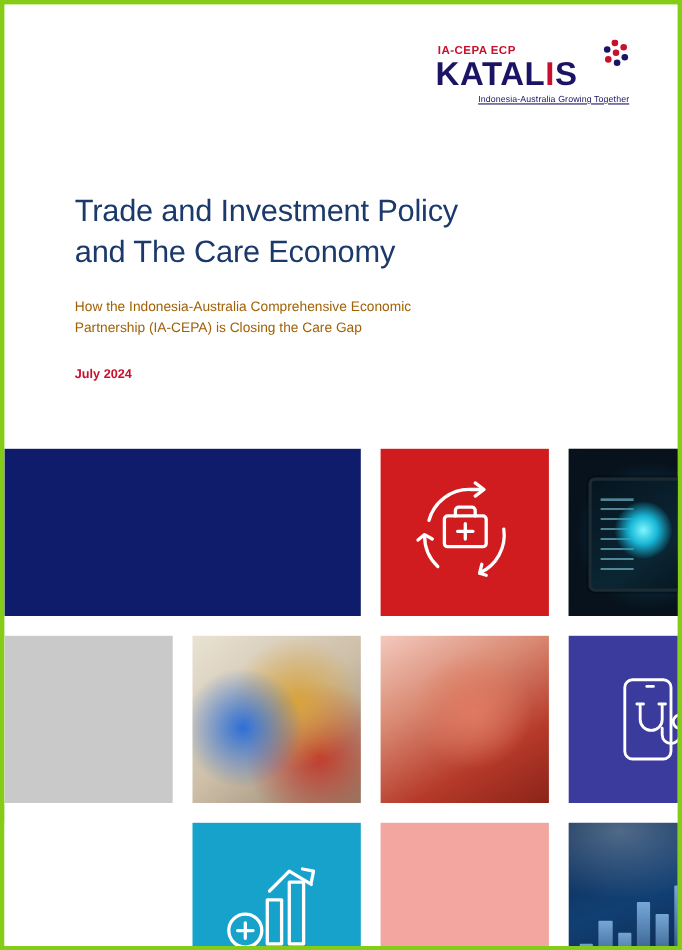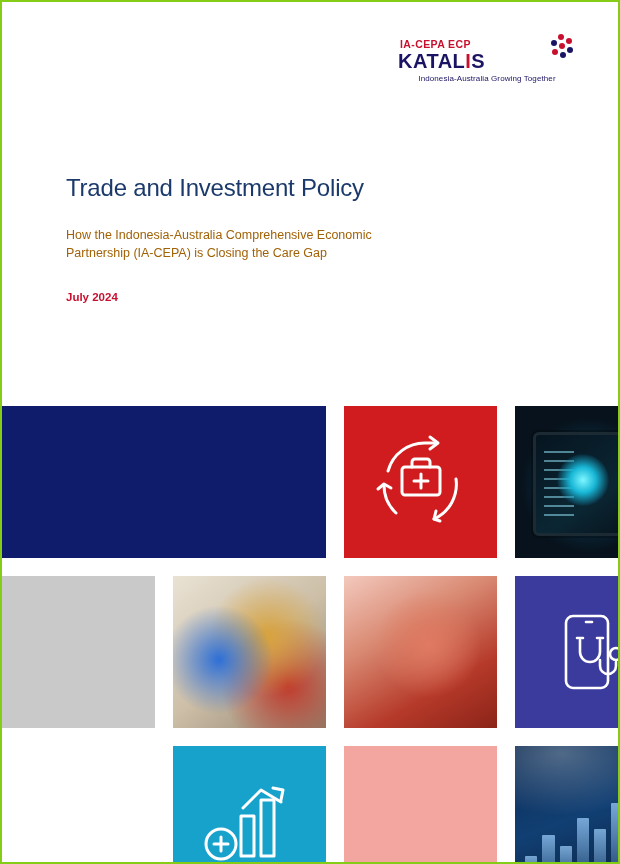--- a/index.html
+++ b/index.html
@@ -10,79 +10,80 @@
   body {
     font-family: "Liberation Sans", sans-serif;
   }
   .page {
     position: relative;
     width: 620px;
     height: 864px;
     background: #ffffff;
     overflow: hidden;
     box-sizing: border-box;
-    border: 2px solid #84cc16;
+    border: 4px solid #84cc16;
   }
 
   
   .logo-block {
     position: absolute;
     top: 36px;
     right: 44px;
     text-align: right;
     width: 180px;
   }
   .logo-eyebrow {
     font-size: 10.5px;
     font-weight: bold;
     color: #C8102E;
     letter-spacing: 0.4px;
     margin: 0 0 1px 0;
     text-align: left;
     padding-left: 6px;
   }
   .logo-main {
-    font-size: 20px;
+    font-size: 30px;
     font-weight: bold;
     color: #1B1464;
     letter-spacing: 0.5px;
     line-height: 1;
     margin: 0;
     text-align: left;
     padding-left: 4px;
   }
   .logo-main .accent {
     color: #C8102E;
   }
   .logo-tagline {
     font-size: 8px;
     color: #1B1464;
     margin: 3px 0 0 0;
-    text-align: center;
+    text-align: right;
     padding-left: 6px;
     letter-spacing: 0.1px;
+    text-decoration: underline;
   }
   
   .logo-dots {
     position: absolute;
     top: -4px;
     right: 0px;
     width: 40px;
     height: 34px;
   }
 
   
   .title-area {
     position: absolute;
     left: 64px;
     top: 170px;
     width: 480px;
   }
   .doc-title {
-    font-size: 24px;
+    font-size: 28px;
     line-height: 1.32;
     color: #1B3A6B;
     font-weight: normal;
     margin: 0;
     letter-spacing: -0.2px;
   }
   .doc-subtitle {
     font-size: 12.5px;
     line-height: 1.5;
     color: #a16207;
@@ -244,20 +245,21 @@
       </svg>
     </div>
     <p class="logo-eyebrow">IA-CEPA ECP</p>
     <p class="logo-main"><span>KATAL</span><span class="accent">I</span><span>S</span></p>
     <p class="logo-tagline">Indonesia-Australia Growing Together</p>
   </div>
 
   <div class="title-area">
     <h1 class="doc-title">
       <span>Trade and Investment Policy</span><br>
+      <span>and The Care Economy</span>
     </h1>
     <p class="doc-subtitle">How the Indonesia-Australia Comprehensive Economic Partnership (IA-CEPA) is Closing the Care Gap</p>
     <p class="doc-date">July 2024</p>
   </div>
 
   <div class="mosaic">
 
     <div class="cell navy span2"></div>
 
     <div class="cell red">

